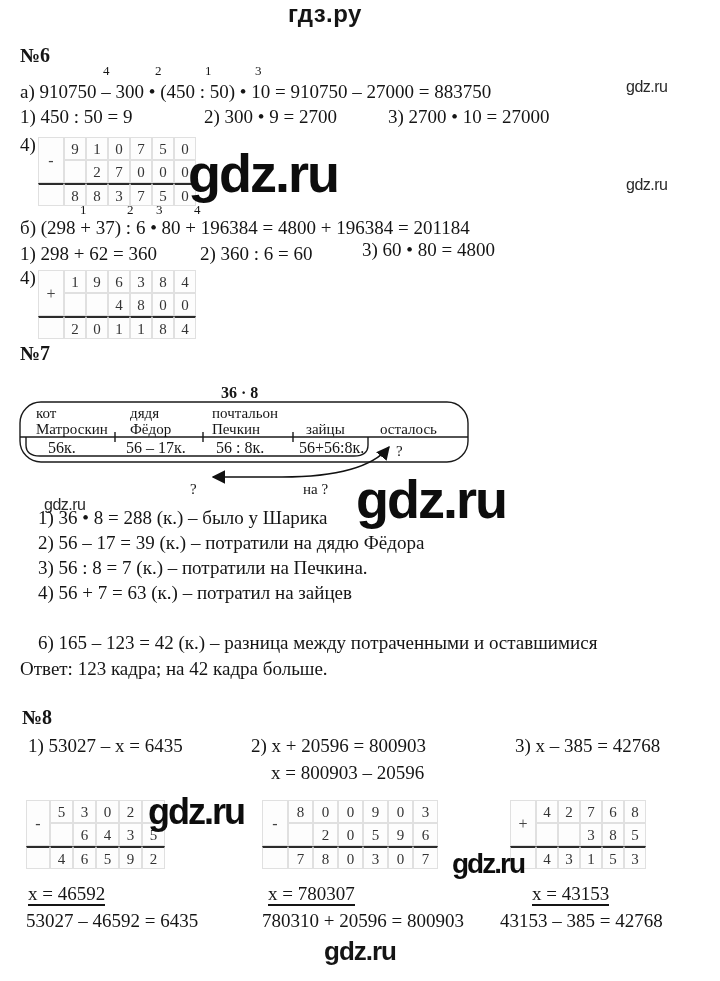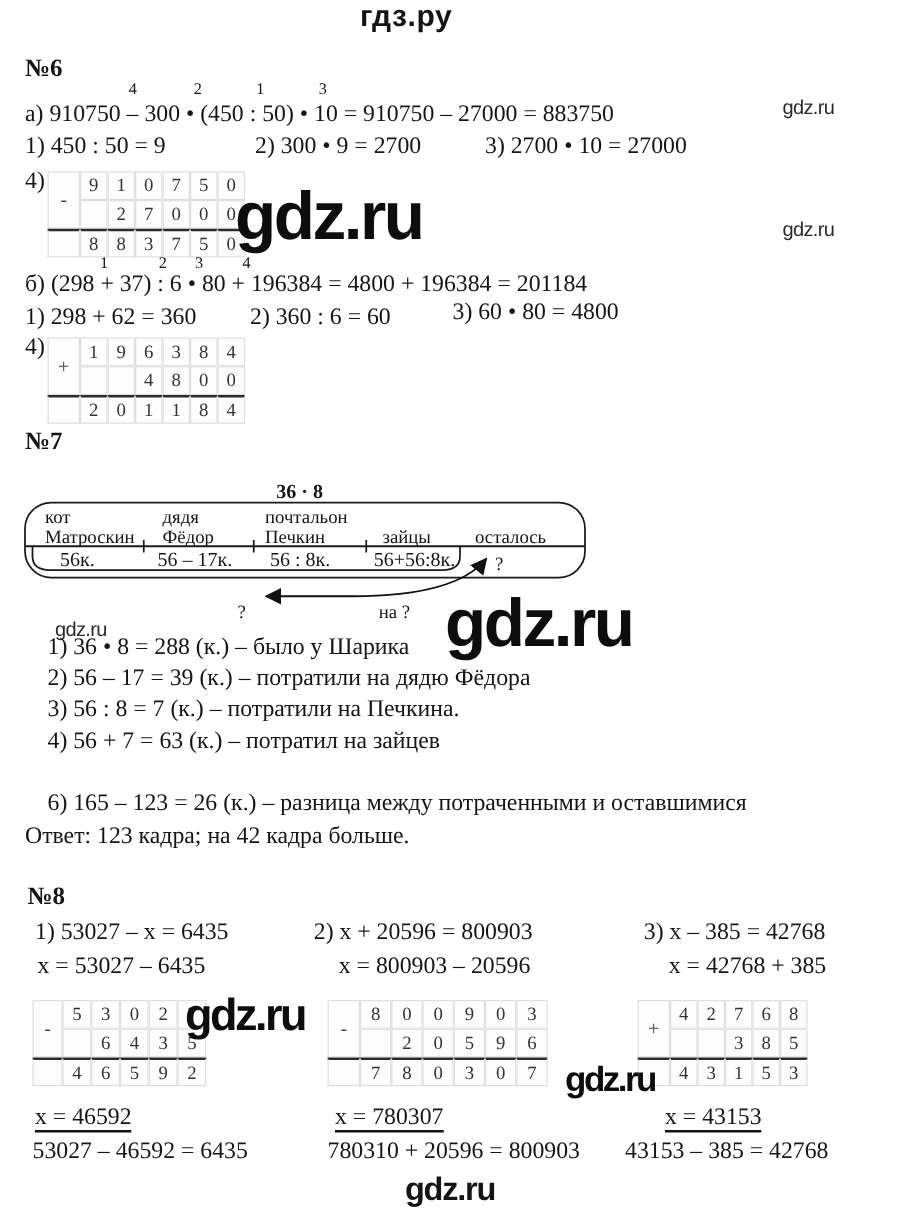--- a/index.html
+++ b/index.html
@@ -144,27 +144,26 @@
     <text x="303" y="122" font-size="15">на ?</text>
   </svg>
 
   <div class="abs wm-sm" style="left:44px;top:496px">gdz.ru</div>
   <div class="abs wm" style="left:356px;top:474px;font-size:54px">gdz.ru</div>
 
   <div class="abs t" style="left:38px;top:506px">1) 36 • 8 = 288 (к.) – было у Шарика</div>
   <div class="abs t" style="left:38px;top:531px">2) 56 – 17 = 39 (к.) – потратили на дядю Фёдора</div>
   <div class="abs t" style="left:38px;top:556px">3) 56 : 8 = 7 (к.) – потратили на Печкина.</div>
   <div class="abs t" style="left:38px;top:581px">4) 56 + 7 = 63 (к.) – потратил на зайцев</div>
-  <div class="abs t" style="left:38px;top:631px">6) 165 – 123 = 26 (к.) – разница между потраченными и оставшимися</div>
+  <div class="abs t" style="left:38px;top:631px">6) 165 – 123 = 42 (к.) – разница между потраченными и оставшимися</div>
   <div class="abs t" style="left:20px;top:657px">Ответ: 123 кадра; на 42 кадра больше.</div>
 
   <div class="abs secnum" style="left:22px;top:706px">№8</div>
 
   <div class="abs t" style="left:28px;top:734px">1) 53027 – x = 6435</div>
-  <div class="abs t" style="left:30px;top:761px">x = 53027 – 6435</div>
   <div class="grid" style="left: 26px; top: 800px; grid-template-columns: 24px repeat(5, 23px);">
       <div class="cell sign">-</div>
       <div class="cell">5</div>
       <div class="cell">3</div>
       <div class="cell">0</div>
       <div class="cell">2</div>
       <div class="cell">7</div>
       <div class="cell"></div>
       <div class="cell">6</div>
       <div class="cell">4</div>
@@ -201,21 +200,20 @@
       <div class="cell sum">8</div>
       <div class="cell sum">0</div>
       <div class="cell sum">3</div>
       <div class="cell sum">0</div>
       <div class="cell sum">7</div>
     </div>
   <div class="abs" style="left:268px;top:883px"><span class="res">x = 780307</span></div>
   <div class="abs t" style="left:262px;top:909px">780310 + 20596 = 800903</div>
 
   <div class="abs t" style="left:515px;top:734px">3) x – 385 = 42768</div>
-  <div class="abs t" style="left:535px;top:761px">x = 42768 + 385</div>
   <div class="grid" style="left: 510px; top: 800px; grid-template-columns: 26px repeat(5, 22px);">
       <div class="cell sign">+</div>
       <div class="cell">4</div>
       <div class="cell">2</div>
       <div class="cell">7</div>
       <div class="cell">6</div>
       <div class="cell">8</div>
       <div class="cell"></div>
       <div class="cell"></div>
       <div class="cell">3</div>

